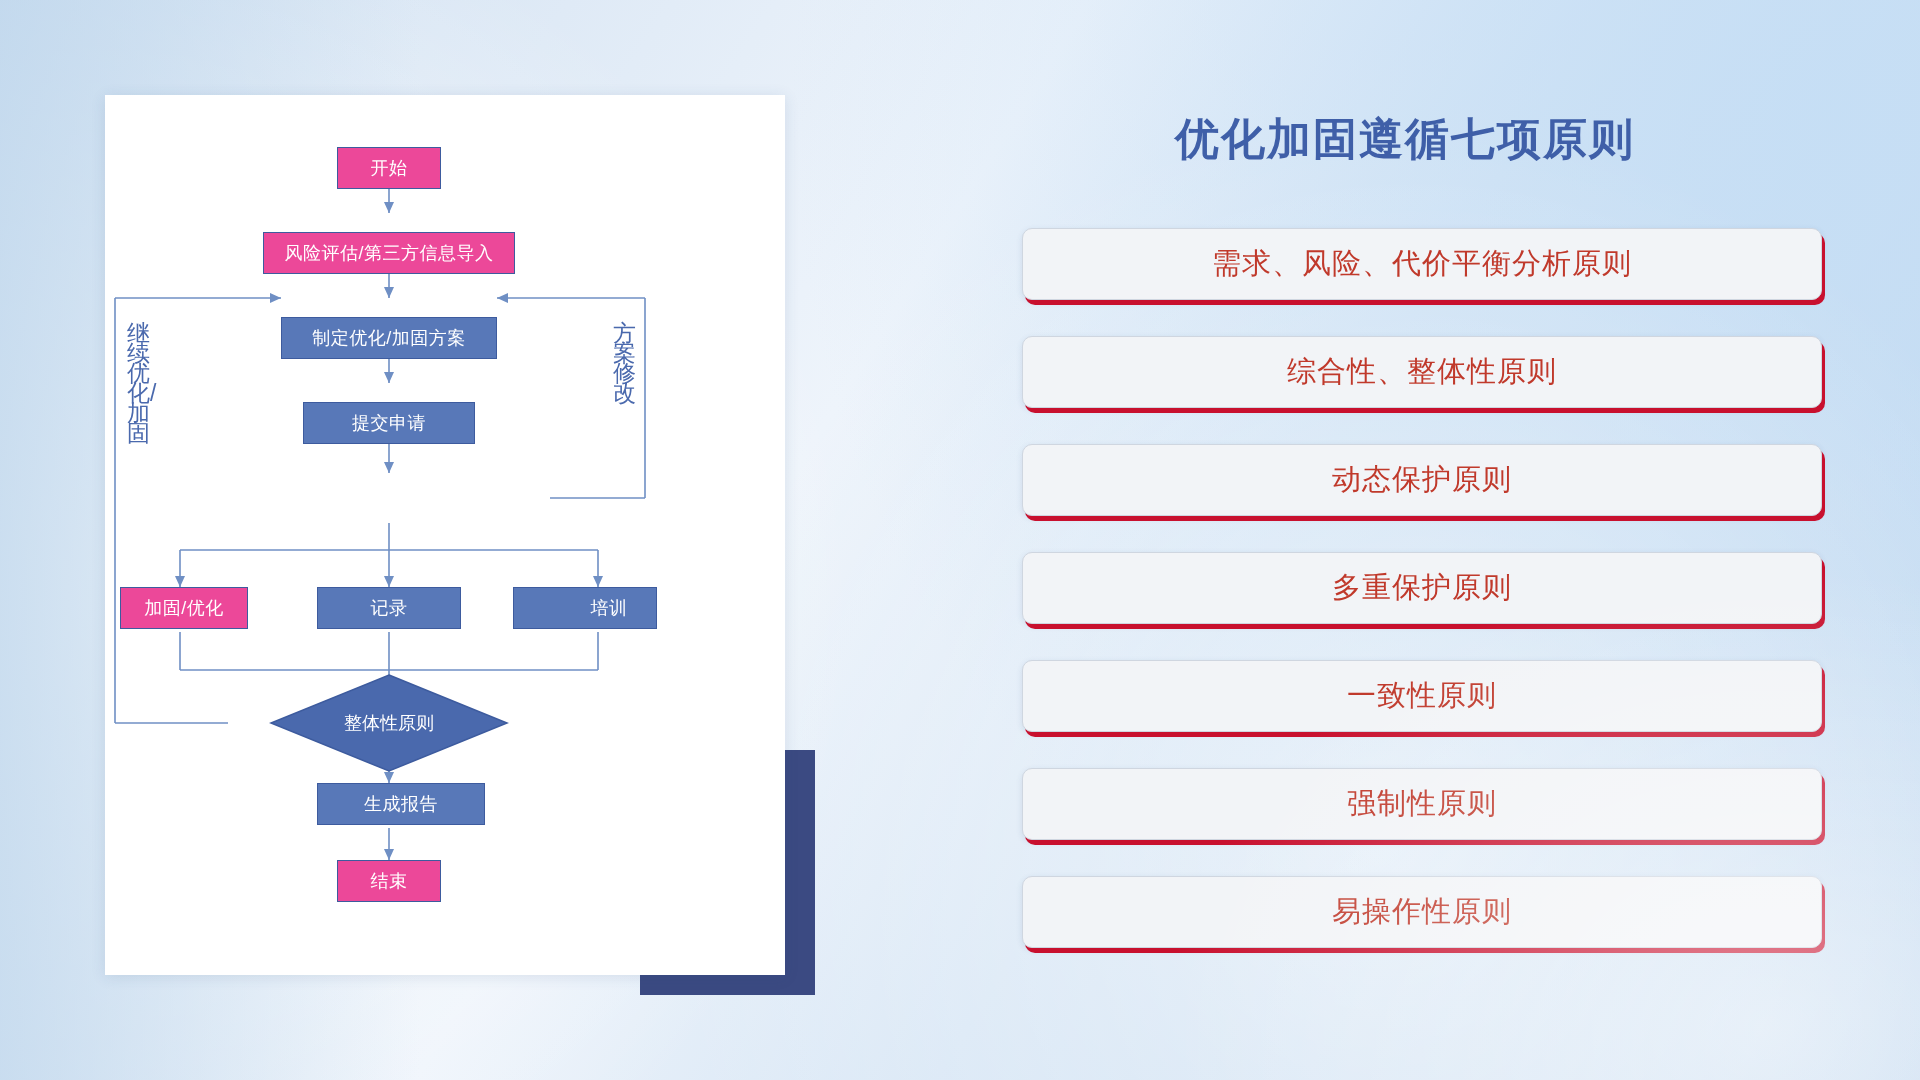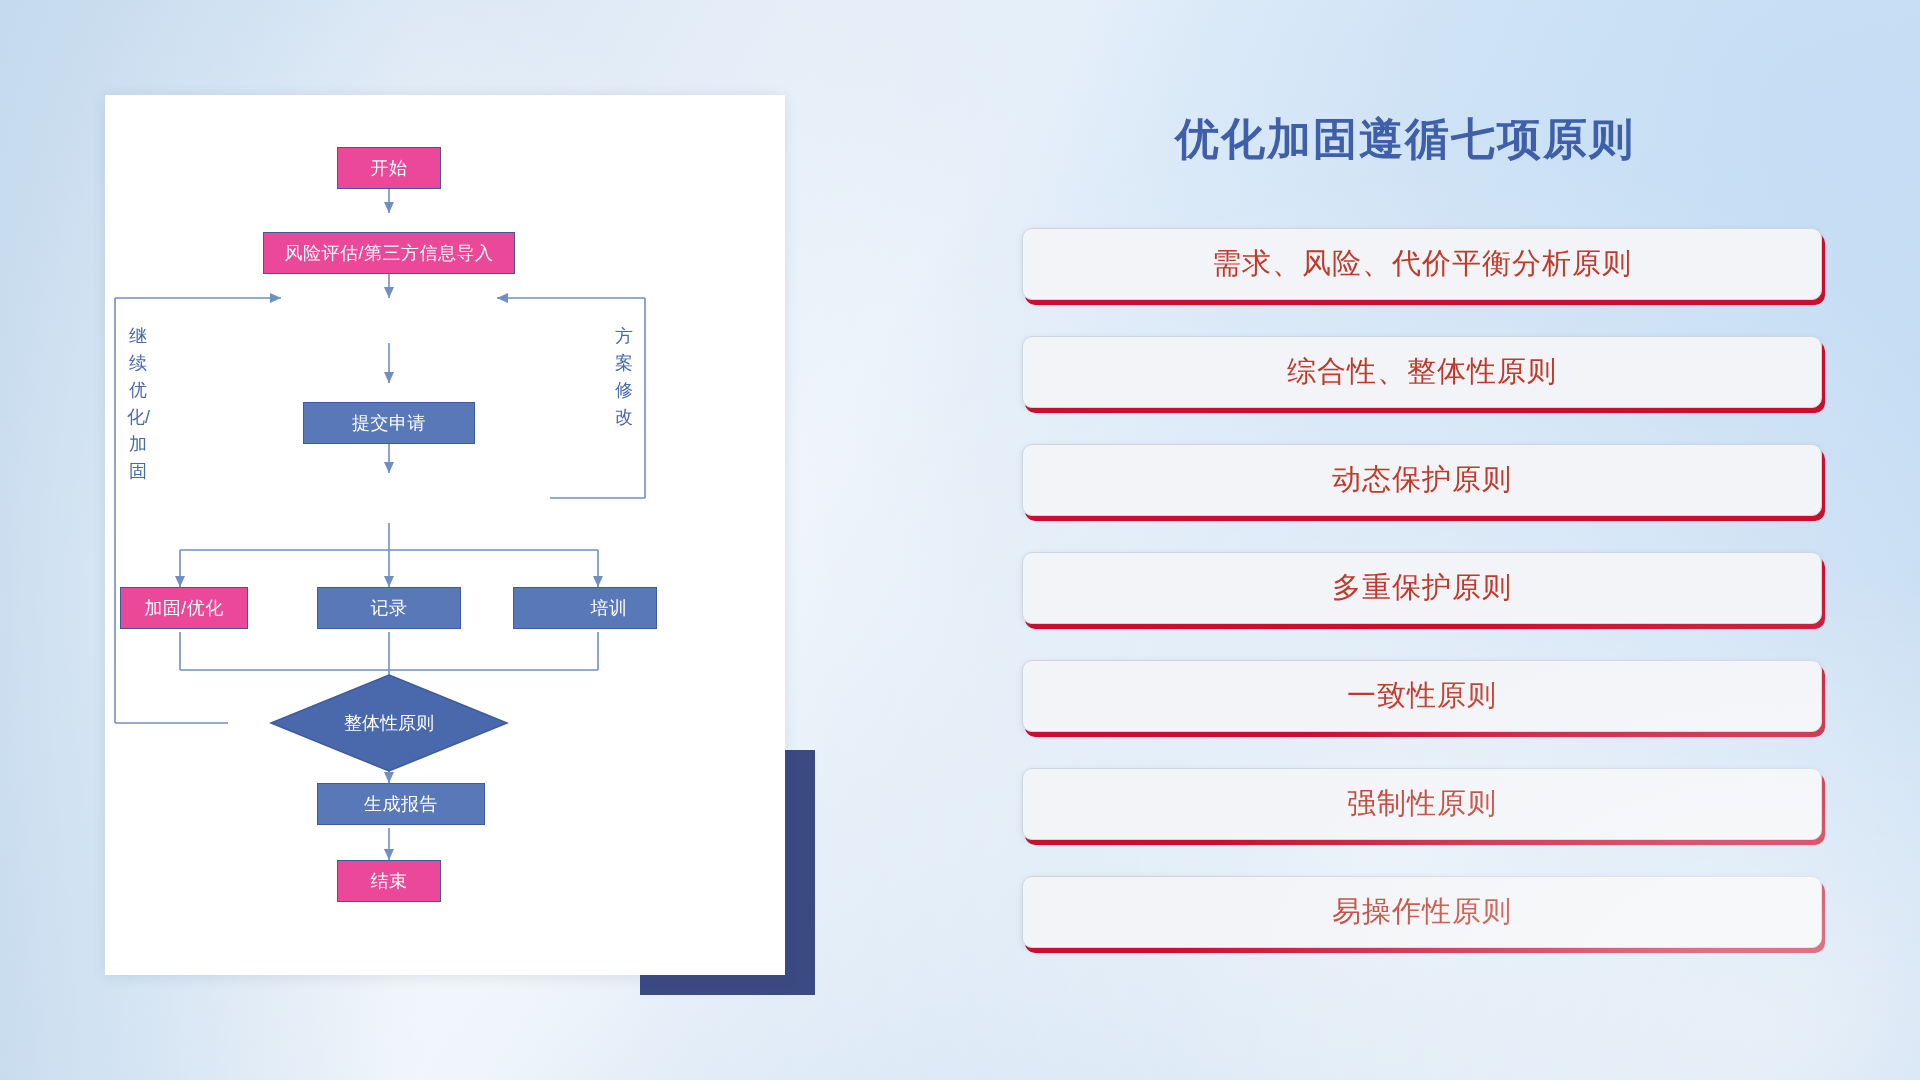--- a/index.html
+++ b/index.html
@@ -88,22 +88,22 @@
     display: flex;
     align-items: center;
     justify-content: center;
     color: #fff;
     font-size: 18px;
     pointer-events: none;
   }
   .side-label {
     position: absolute;
     color: #4a69ad;
-    font-size: 18px;
-    line-height: 27px;
+    font-size: 23px;
+    line-height: 20px;
     width: 22px;
     text-align: center;
     word-break: break-all;
   }
 
   
   .right-title {
     position: absolute;
     left: 1035px;
     top: 110px;
@@ -190,20 +190,21 @@
           <line x1="123" y1="628" x2="10" y2="628"></line>
           <line x1="10" y1="628" x2="10" y2="203"></line>
           <line x1="10" y1="203" x2="176" y2="203" marker-end="url(#arrowL)"></line>
         </g>
       </svg>
 
       <div class="node" style="left:232px;top:52px;width:104px;height:42px;">开始</div>
 
       <div class="node" style="left:158px;top:137px;width:252px;height:42px;">风险评估/第三方信息导入</div>
 
+      <div class="node light" style="left:176px;top:222px;width:216px;height:42px;">制定优化/加固方案</div>
 
       <div class="node light" style="left:198px;top:307px;width:172px;height:42px;">提交申请</div>
 
 
       <div class="node" style="left:15px;top:492px;width:128px;height:42px;">加固/优化</div>
 
       <div class="node light" style="left:212px;top:492px;width:144px;height:42px;">记录</div>
 
       <div class="node light" style="left:408px;top:492px;width:144px;height:42px;padding-left:48px;">培训</div>
 

